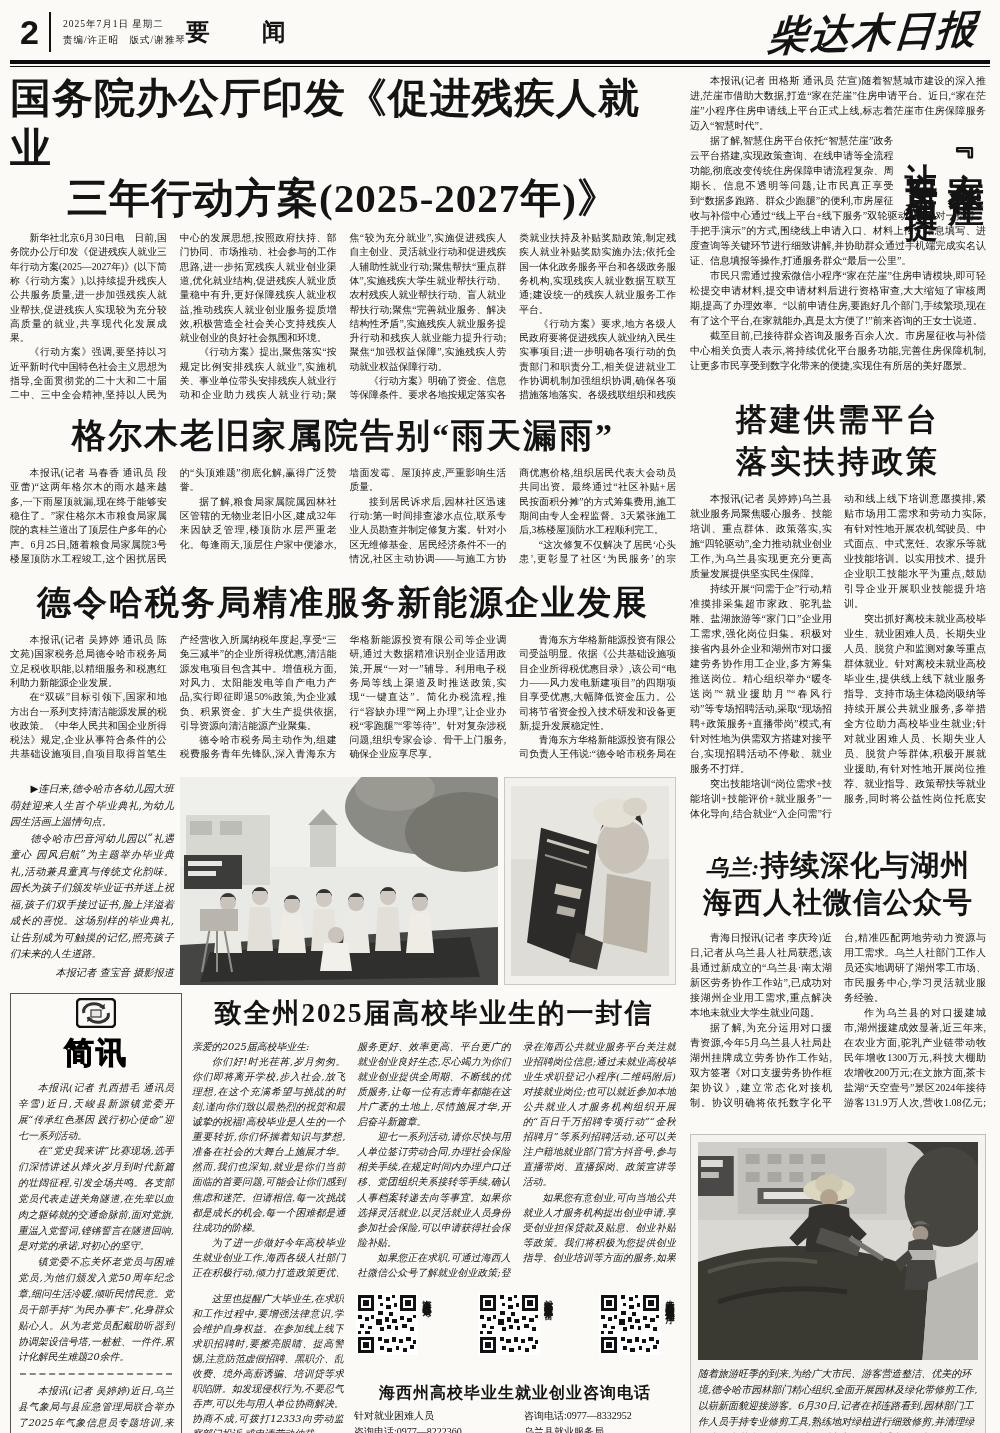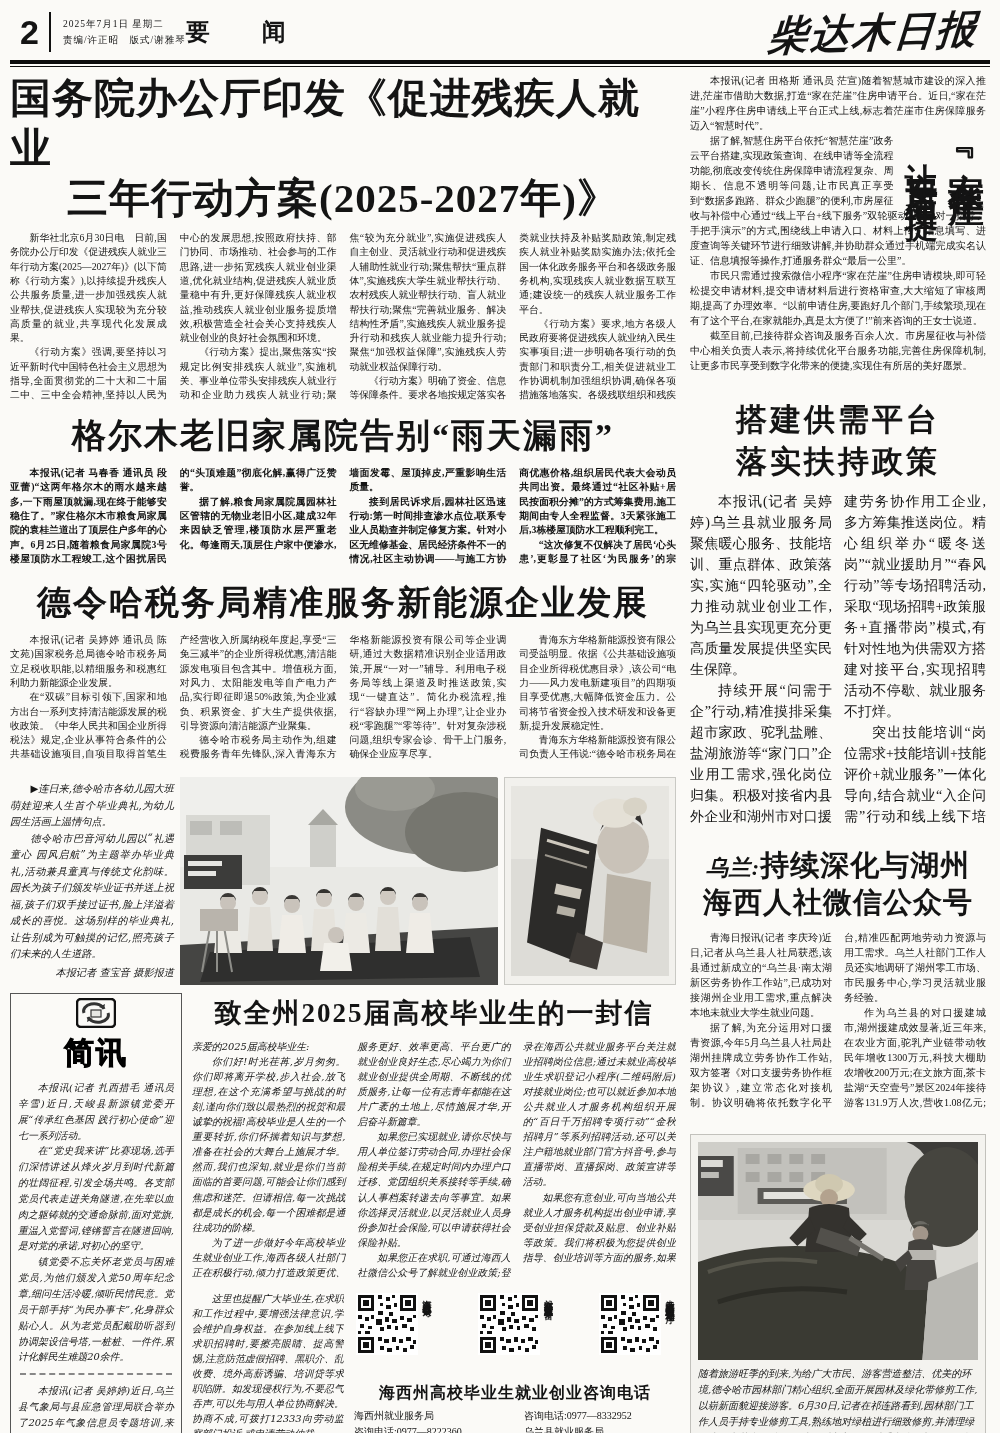--- a/index.html
+++ b/index.html
@@ -33,21 +33,21 @@
   .body2 { column-count:2; column-gap:12px; column-fill:auto; overflow:hidden; }
   .body3 { column-count:3; column-gap:12px; column-fill:auto; overflow:hidden; }
 
   
   .gov-title { font-weight:900; font-size:41px; line-height:1.22; letter-spacing:1px; text-align:left; }
   .gov-title.l2 { text-align:center; }
   .gov-body { height:172px; margin-top:8px; }
 
   
   .mid-title { font-weight:900; font-size:34px; text-align:center; letter-spacing:2px; margin:10px 0 7px 0; }
-  .golmud-body { height:104px;font-weight:bold; }
+  .golmud-body { height:104px; }
   .delingha-body { height:134px; }
 
   
   .photo-strip { display:flex; gap:6px; margin-top:10px; height:208px; }
   .photo-cap { width:164px; flex:none; font-size:10.2px; line-height:1.62; padding-top:4px; }
   .photo-cap .byline { text-align:right; text-indent:0; margin-top:2px; }
   .ph-main { width:318px; flex:none; background:#dcdcd8; }
   .ph-inset-panel { flex:1; border:1px solid #c9c9c4; background:#f2f1ed; padding:8px 6px; }
   .ph-inset-panel svg { width:100%; height:100%; }
   svg.photo { display:block; width:100%; height:100%; }
@@ -77,21 +77,21 @@
   .hl-col { flex:1; }
 
   
   .mangya { height:312px; overflow:hidden; font-size:10px; line-height:1.5; }
   .v-headline { float:right; display:flex; gap:8px; margin:4px 0 4px 10px; padding-right:2px; }
   .vh { writing-mode:vertical-rl; text-orientation:upright; font-weight:900; line-height:1.05; }
   .vh.main { font-size:36px; letter-spacing:6px; }
   .vh.sub { font-size:33px; letter-spacing:9px; }
   .rc-sep { height:10px; }
   .gongxu-title { font-weight:900; font-size:31px; text-align:center; line-height:1.35; letter-spacing:3px; margin:4px 0 8px 0; }
-  .gongxu-body { height:344px; font-size:14px; line-height:1.5; }
+  .gongxu-body { height:344px; font-size:10px; line-height:1.5; }
   .wulan-title { text-align:center; margin:12px 0 8px 0; line-height:1.3; }
   .wulan-title .prefix { font-size:22px; font-weight:bold; font-style:italic; letter-spacing:1px; }
   .wulan-title .big { font-size:29px; font-weight:900; letter-spacing:1px; }
   .wulan-body { height:194px; font-size:10px; line-height:1.5; }
   .garden-box { border:1px solid #c2c1bc; background:#f4f3ef; margin-top:10px; padding:7px; }
   .garden-box svg { width:100%; height:218px; display:block; }
   .garden-cap { font-size:10px; line-height:1.6; margin-top:6px; }
 </style>
 </head>
 <body>
@@ -314,21 +314,21 @@
             <p class="np">此次培训紧扣气象防灾减灾重点,授课人员结合气象数据分析,讲解了县域气候概况及主汛期天气形势预测,为防汛抗灾提供精准参考。同时,通过理论与案例结合的方式,对暴雨、大风等常见气象灾害的形成原因、危害程度及预警信号分级标准进行详细阐释,明确各预警信号级别下的应急处置要点。</p>
           </div>
         </aside>
 
         <section class="letter">
           <h2 class="letter-title">致全州2025届高校毕业生的一封信</h2>
           <div class="body3 kai letter-body-a">
             <p class="np" style="text-indent:0">亲爱的2025届高校毕业生:</p>
             <p class="np">你们好!时光荏苒,岁月匆匆。你们即将离开学校,步入社会,放飞理想,在这个充满希望与挑战的时刻,谨向你们致以最热烈的祝贺和最诚挚的祝福!高校毕业是人生的一个重要转折,你们怀揣着知识与梦想,准备在社会的大舞台上施展才华。然而,我们也深知,就业是你们当前面临的首要问题,可能会让你们感到焦虑和迷茫。但请相信,每一次挑战都是成长的机会,每一个困难都是通往成功的阶梯。</p>
             <p class="np">为了进一步做好今年高校毕业生就业创业工作,海西各级人社部门正在积极行动,倾力打造政策更优、服务更好、效率更高、平台更广的就业创业良好生态,尽心竭力为你们就业创业提供全周期、不断线的优质服务,让每一位有志青年都能在这片广袤的土地上,尽情施展才华,开启奋斗新篇章。</p>
-            <p class="np">如果您已实现就业,请你尽快与用人单位签订劳动合同,办理社会保险相关手续,在规定时间内办理户口迁移、党团组织关系接转等手续,确认人事档案转递去向等事宜。如果你选择灵活就业,以灵活就业人员身份参加社会保险,可以申请获得社会保险补贴。</p>
+            <p class="np">迎七一系列活动,请你尽快与用人单位签订劳动合同,办理社会保险相关手续,在规定时间内办理户口迁移、党团组织关系接转等手续,确认人事档案转递去向等事宜。如果你选择灵活就业,以灵活就业人员身份参加社会保险,可以申请获得社会保险补贴。</p>
             <p class="np">如果您正在求职,可通过海西人社微信公众号了解就业创业政策;登录在海西公共就业服务平台关注就业招聘岗位信息;通过未就业高校毕业生求职登记小程序(二维码附后)对接就业岗位;也可以就近参加本地公共就业人才服务机构组织开展的“百日千万招聘专项行动”“金秋招聘月”等系列招聘活动,还可以关注户籍地就业部门官方抖音号,参与直播带岗、直播探岗、政策宣讲等活动。</p>
             <p class="np">如果您有意创业,可向当地公共就业人才服务机构提出创业申请,享受创业担保贷款及贴息、创业补贴等政策。我们将积极为您提供创业指导、创业培训等方面的服务,如果您已经开始创业,您还可以申请享受税收优惠,社会保险补贴等政策。</p>
 
           </div>
           <div class="letter-zone-b">
             <div class="letter-cont kai">
               <p class="np">这里也提醒广大毕业生,在求职和工作过程中,要增强法律意识,学会维护自身权益。在参加线上线下求职招聘时,要擦亮眼睛、提高警惕,注意防范虚假招聘、黑职介、乱收费、境外高薪诱骗、培训贷等求职陷阱。如发现侵权行为,不要忍气吞声,可以先与用人单位协商解决。协商不成,可拨打12333向劳动监察部门投诉,或申请劳动仲裁。</p>
 
             </div>
             <div class="letter-right">
@@ -348,21 +348,21 @@
                 <div class="qr-group">
                   <svg viewBox="0 0 62 62">
                       <use href="#qr-pattern"></use>
                     </svg>
                   <div class="qr-label">未就业高校毕业生求职登记小程序</div>
                 </div>
               </div>
               <h3 class="hotline-title">海西州高校毕业生就业创业咨询电话</h3>
               <div class="hotlines">
                 <div class="hl-col">
-                  <div>海西州就业服务局</div>
+                  <div>针对就业困难人员</div>
                   <div>咨询电话:0977—8222360</div>
 
                 </div>
                 <div class="hl-col">
                   <div>咨询电话:0977—8332952</div>
                   <div>乌兰县就业服务局</div>
 
                 </div>
               </div>
             </div>

